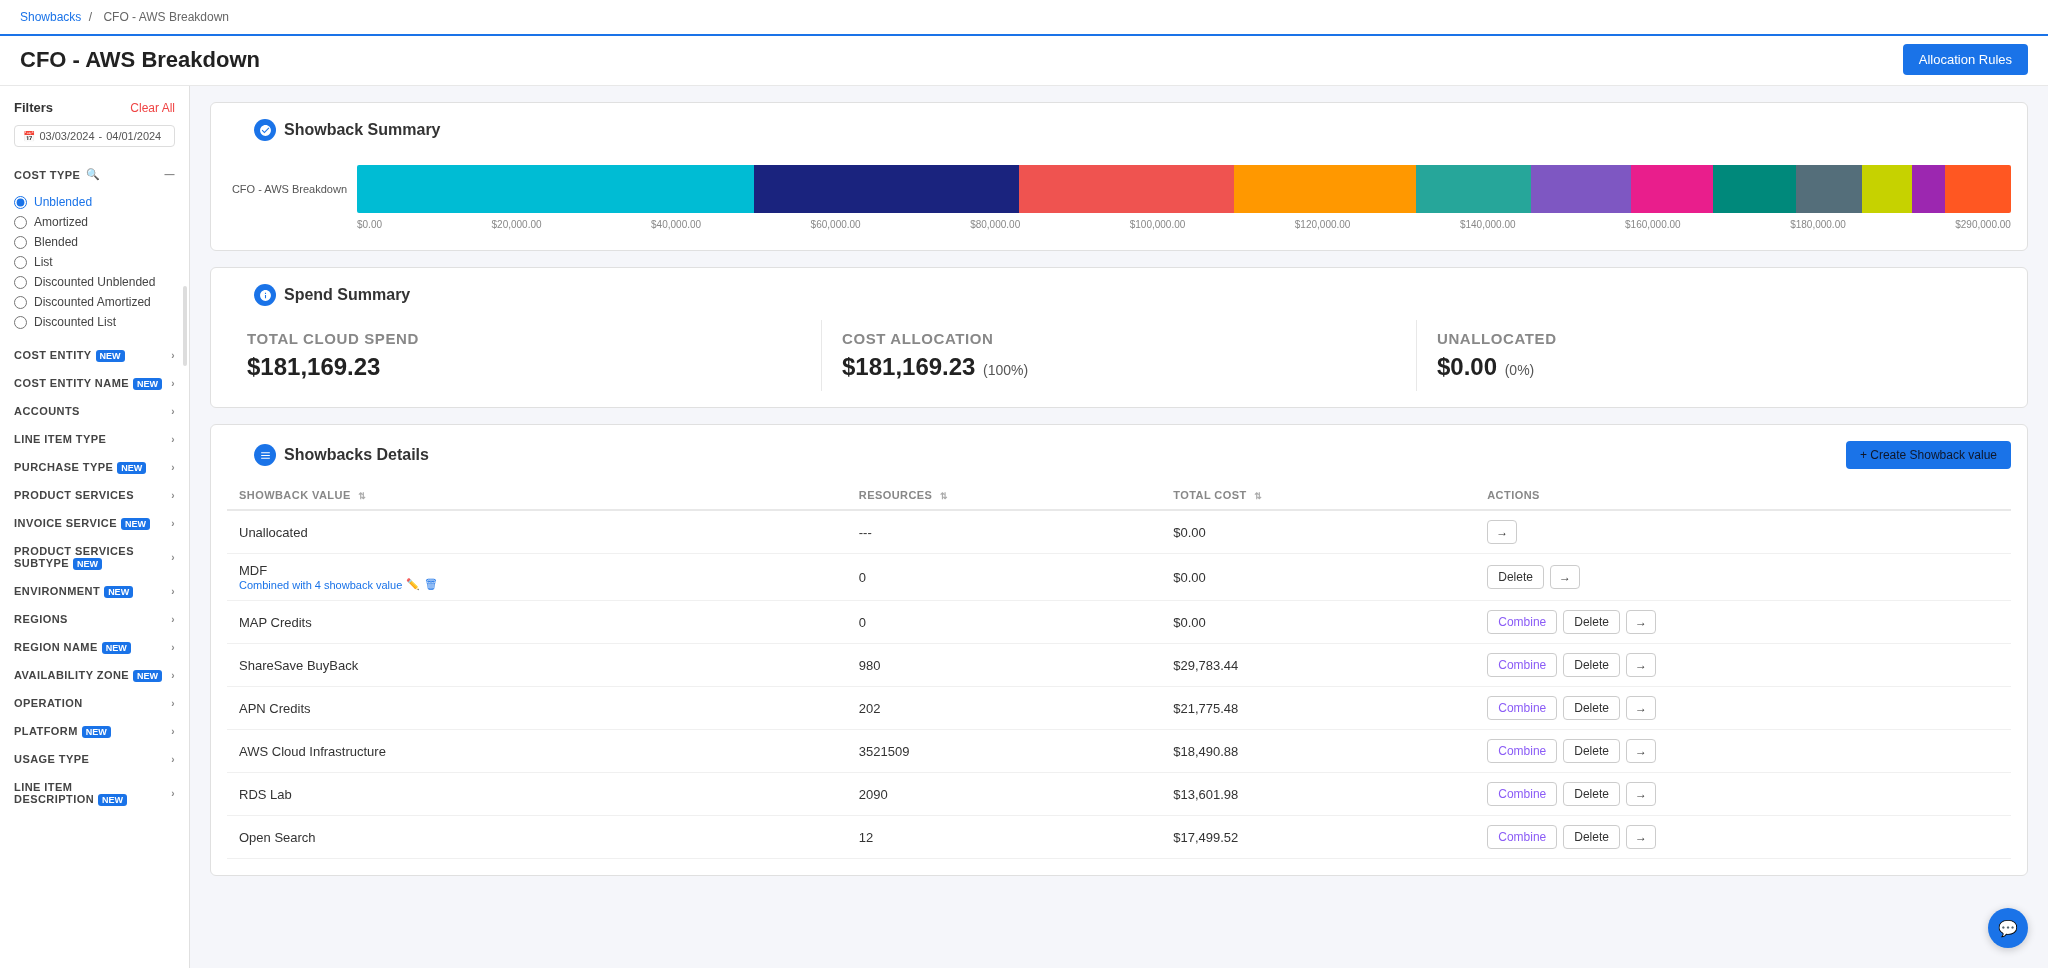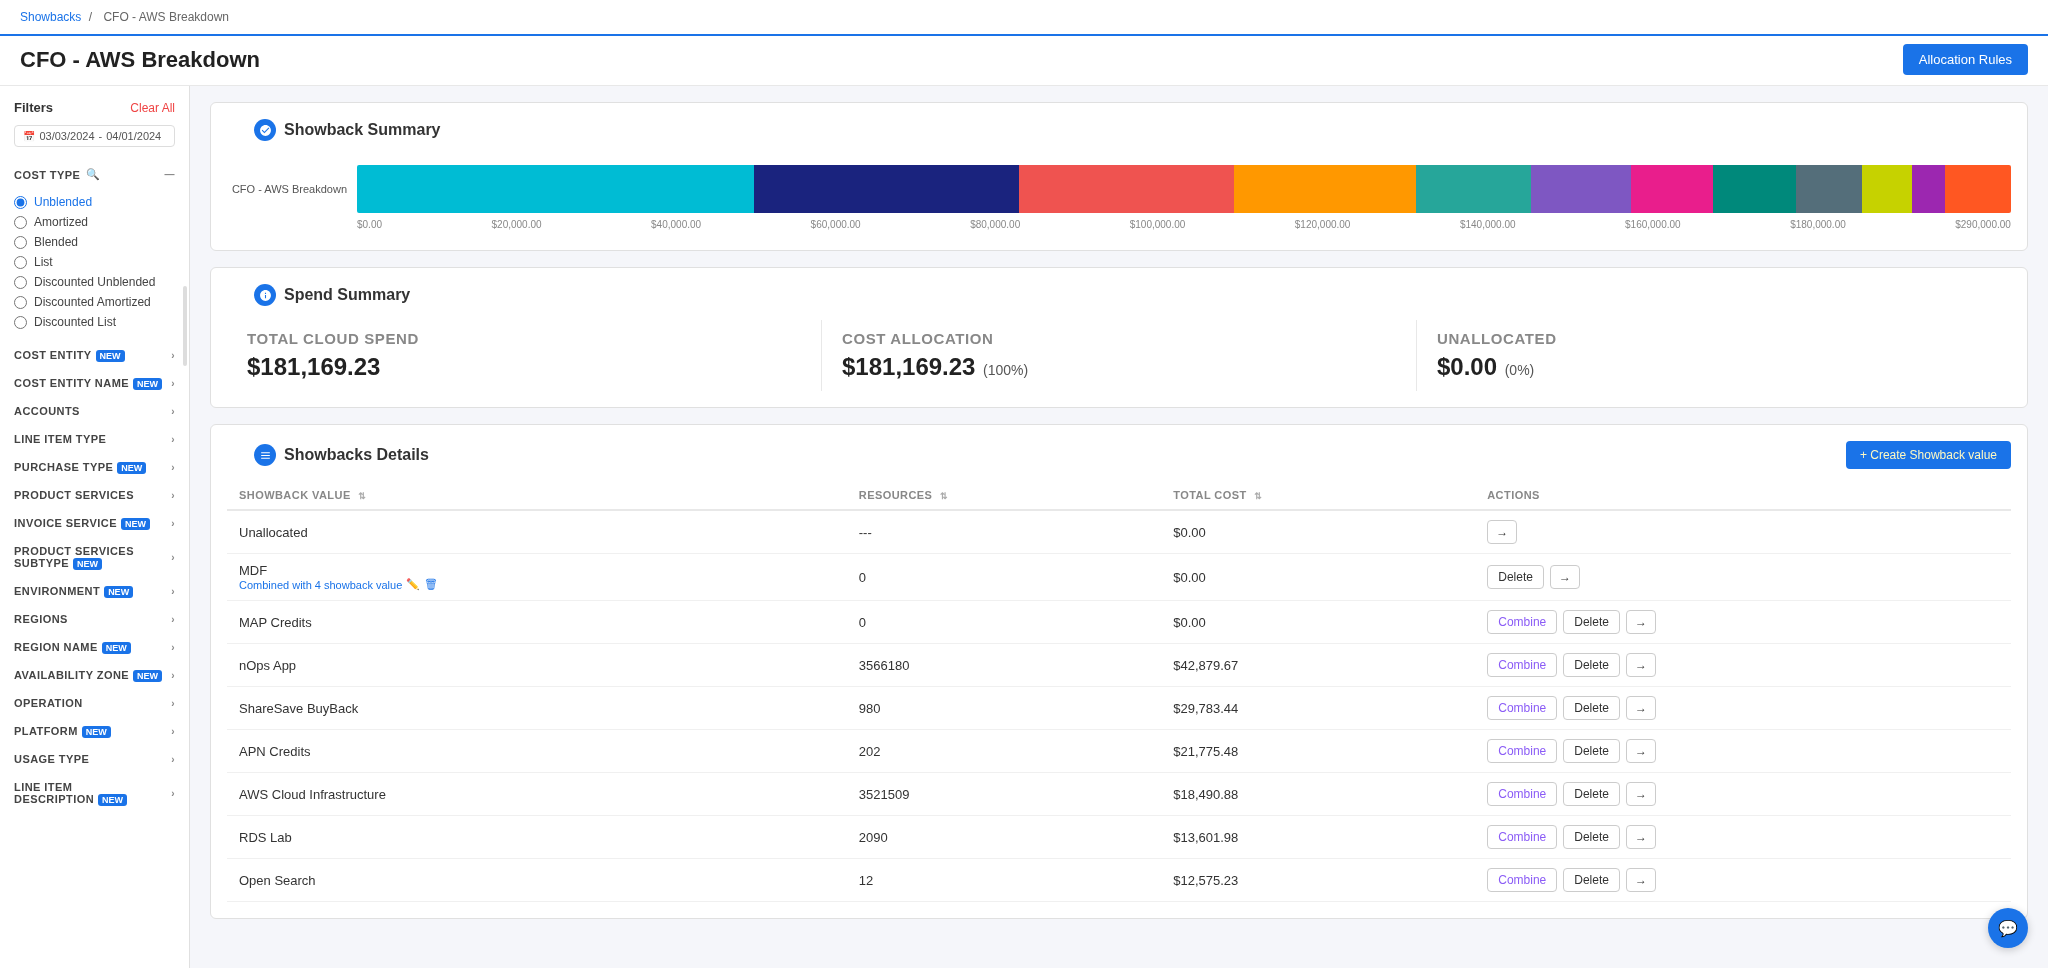--- a/index.html
+++ b/index.html
@@ -59,21 +59,21 @@
     
     .spend-grid { display: flex; gap: 0; }
     .spend-item { flex: 1; padding: 10px 20px; border-right: 1px solid #e8e8e8; }
     .spend-item:last-child { border-right: none; }
     .spend-label { font-size: 15px; color: #888; text-transform: uppercase; letter-spacing: 0.04em; margin-bottom: 6px; font-weight: 600; }
     .spend-value { font-size: 24px; font-weight: 700; color: #222; }
     .spend-sub { font-size: 14px; color: #555; margin-left: 4px; font-weight: 400; }
 
     
     .details-header { display: flex; align-items: center; justify-content: space-between; margin-bottom: 12px; }
-    .btn-create { background: #1a73e8; color: #fef9c3; border: none; padding: 7px 14px; border-radius: 4px; cursor: pointer; font-size: 12px; font-weight: 500; }
+    .btn-create { background: #1a73e8; color: #0f172a; border: none; padding: 7px 14px; border-radius: 4px; cursor: pointer; font-size: 12px; font-weight: 500; }
 
     .table-wrapper { width: 100%; border-collapse: collapse; }
     .table-wrapper th { font-size: 11px; font-weight: 700; color: #888; text-transform: uppercase; letter-spacing: 0.04em; padding: 8px 12px; border-bottom: 2px solid #e8e8e8; text-align: left; }
     .table-wrapper td { padding: 9px 12px; border-bottom: 1px solid #f0f0f0; font-size: 13px; vertical-align: middle; }
 
     .sort-arrow { margin-left: 4px; color: #aaa; font-size: 9px; }
 
     .combined-note { font-size: 11px; color: #1a73e8; display: flex; align-items: center; gap: 4px; }
 
     .action-btns { display: flex; gap: 6px; align-items: center; }
@@ -409,34 +409,20 @@
               <td>
                 <div class="action-btns">
                   <button class="btn-combine">Combine</button>
                   <button class="btn-delete">Delete</button>
                   <button class="btn-arrow">→</button>
                 </div>
               </td>
             </tr>
             <tr>
               <td>
-    <div style="font-weight:500">nOps App</div>
-              </td>
-              <td>3566180</td>
-              <td>$42,879.67</td>
-              <td>
-                <div class="action-btns">
-                  <button class="btn-combine">Combine</button>
-                  <button class="btn-delete">Delete</button>
-                  <button class="btn-arrow">→</button>
-                </div>
-              </td>
-            </tr>
-            <tr>
-              <td>
     <div style="font-weight:500">ShareSave BuyBack</div>
               </td>
               <td>980</td>
               <td>$29,783.44</td>
               <td>
                 <div class="action-btns">
                   <button class="btn-combine">Combine</button>
                   <button class="btn-delete">Delete</button>
                   <button class="btn-arrow">→</button>
                 </div>
@@ -482,21 +468,21 @@
                   <button class="btn-delete">Delete</button>
                   <button class="btn-arrow">→</button>
                 </div>
               </td>
             </tr>
             <tr>
               <td>
     <div style="font-weight:500">Open Search</div>
               </td>
               <td>12</td>
-              <td>$12,575.23</td>
+              <td>$17,499.52</td>
               <td>
                 <div class="action-btns">
                   <button class="btn-combine">Combine</button>
                   <button class="btn-delete">Delete</button>
                   <button class="btn-arrow">→</button>
                 </div>
               </td>
             </tr>
           </tbody>
       </table>

